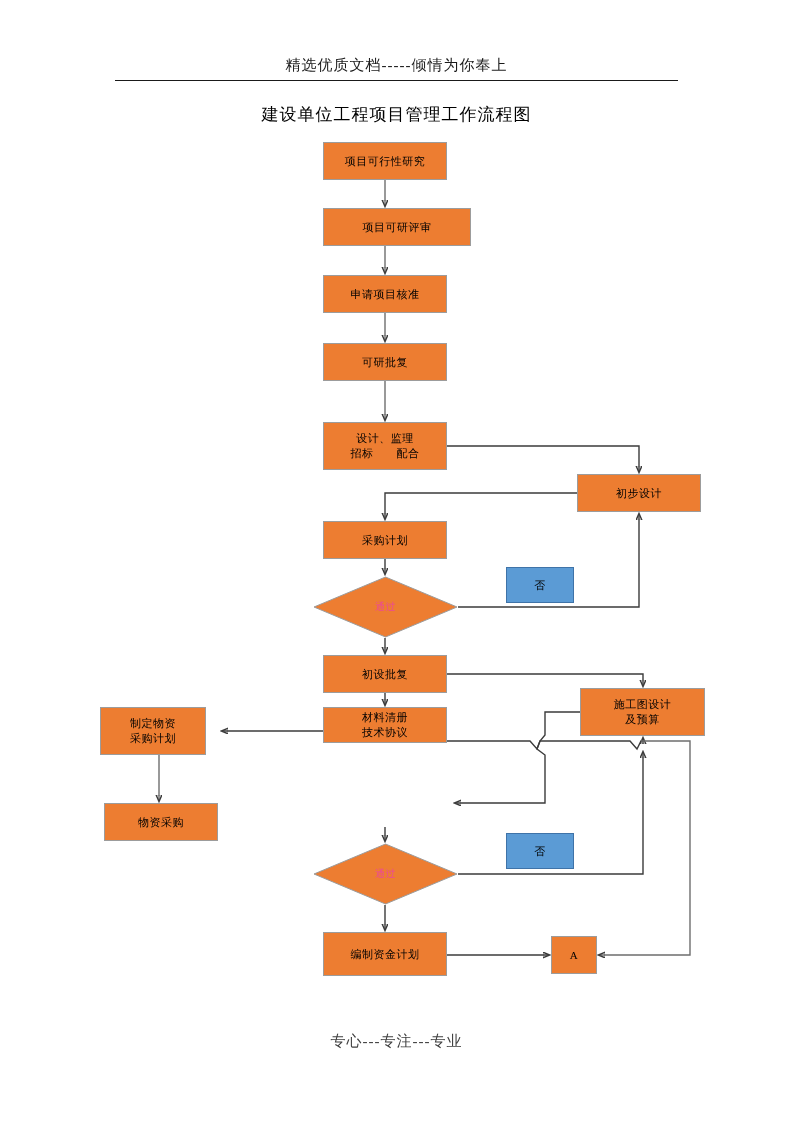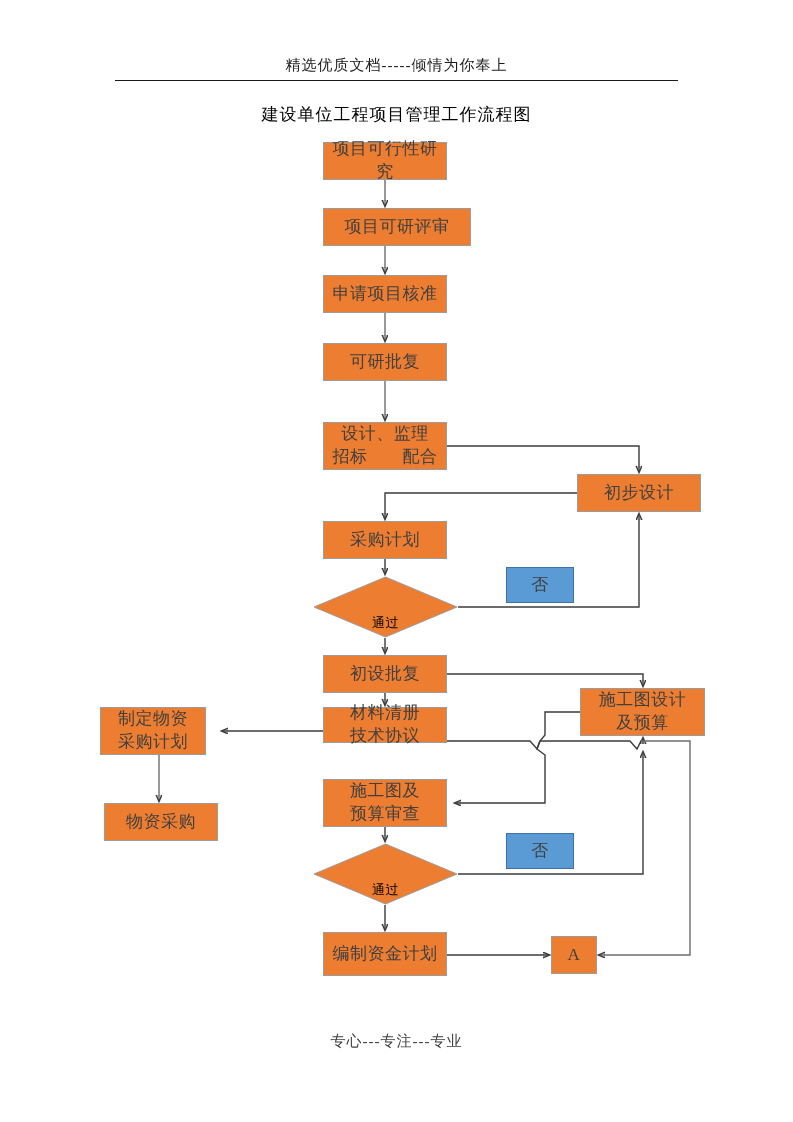--- a/index.html
+++ b/index.html
@@ -57,22 +57,22 @@
     font-size: 15px;
     color: #404040;
     letter-spacing: 1px;
   }
   
   .node {
     position: absolute;
     box-sizing: border-box;
     background: #ED7D31;
     border: 1px solid #9c9c9c;
-    color: #404040;
-    font-size: 17px;
+    color: #000000;
+    font-size: 11px;
     line-height: 1.35;
     display: flex;
     align-items: center;
     justify-content: center;
     text-align: center;
     letter-spacing: 0.5px;
   }
   .node.blue {
     background: #5B9BD5;
     border: 1px solid #3f73a8;
@@ -85,28 +85,28 @@
   
   .diamond {
     position: absolute;
   }
   .diamond svg {
     display: block;
   }
   .diamond .dlabel {
     position: absolute;
     left: 0;
-    top: 16px;
+    top: 0;
     width: 100%;
     height: 100%;
     display: flex;
     align-items: center;
     justify-content: center;
-    font-size: 13px;
-    color: #000000;
+    font-size: 10px;
+    color: #ec4899;
     letter-spacing: 0.5px;
   }
   
   #wires {
     position: absolute;
     left: 0;
     top: 0;
     width: 793px;
     height: 1122px;
     pointer-events: none;
@@ -237,24 +237,20 @@
 
   <div class="node" style="left:104px; top:803px; width:114px; height:38px;">
     <span class="node-text">物资采购</span>
   </div>
 
   <div class="node" style="left:580px; top:688px; width:125px; height:48px;">
     <span class="node-text">施工图设计
 及预算</span>
   </div>
 
-  <div class="node" style="left:323px; top:779px; width:124px; height:48px;">
-    <span class="node-text">施工图及
-预算审查</span>
-  </div>
 
   <div class="diamond" style="left:313px; top:843px; width:145px; height:62px;">
     <svg width="145" height="62" viewBox="0 0 145 62">
       <polygon points="72.5,1 144,31 72.5,61 1,31" fill="#ED7D31" stroke="#9c9c9c" stroke-width="1"></polygon>
     </svg>
     <span class="dlabel">通过</span>
   </div>
 
   <div class="node blue" style="left:506px; top:833px; width:68px; height:36px;">
     <span class="node-text">否</span>

